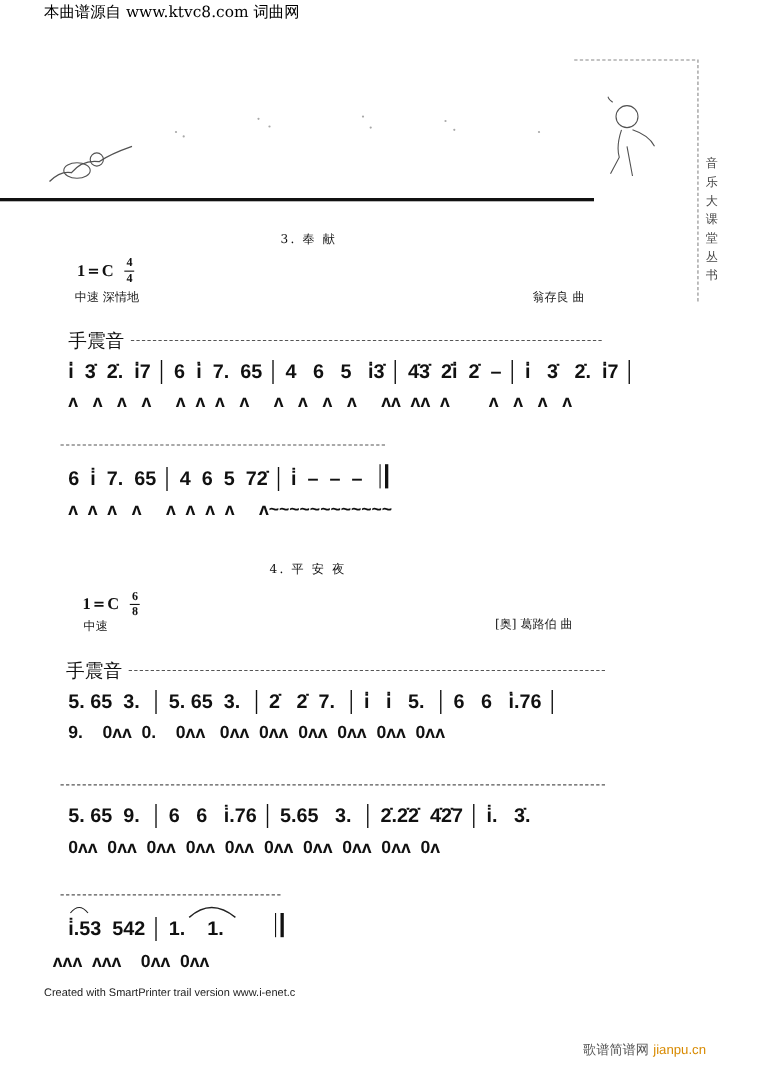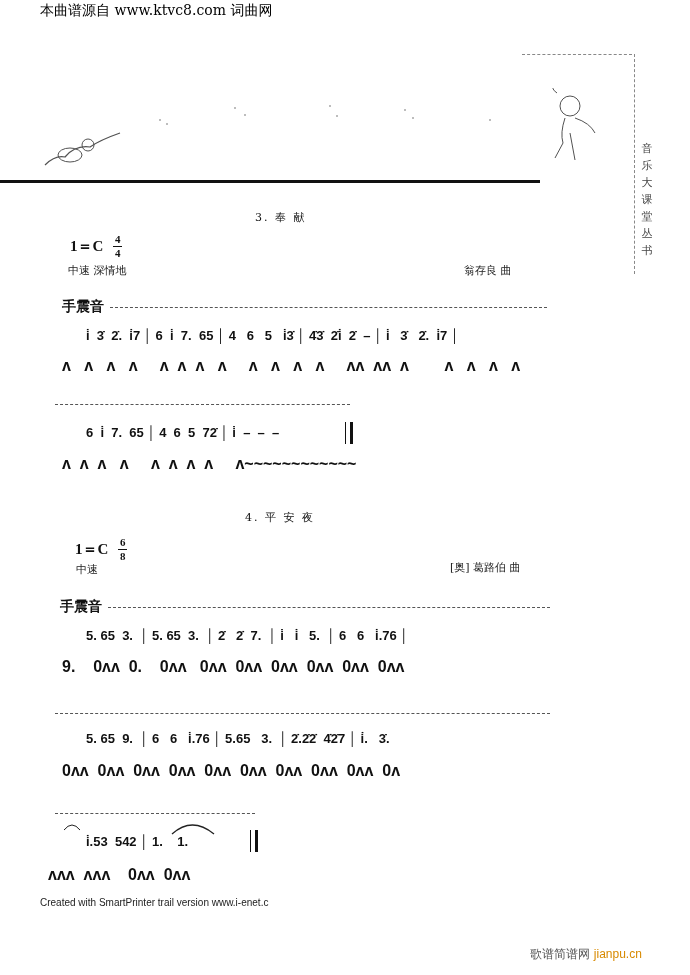--- a/index.html
+++ b/index.html
@@ -11,23 +11,23 @@
   .series-title { left: 640px; top: 140px; width: 14px; font-size: 11px; line-height: 17px; color: #444; font-family: "DejaVu Serif", serif; }
   .series-title span { display: block; text-align: center; }
   .header-rule { left: 0; top: 180px; width: 540px; height: 3px; background: #111; }
   .sketch { opacity: 0.85; }
   .song-title { font-family: "DejaVu Serif", serif; font-size: 11px; letter-spacing: 2px; }
   .key { font-family: "Liberation Serif", serif; font-size: 15px; font-weight: bold; }
   .frac { display: inline-flex; flex-direction: column; align-items: center; font-family: "Liberation Serif", serif; font-weight: bold; font-size: 11px; line-height: 11px; vertical-align: middle; margin-left: 10px; }
   .frac .bar { width: 9px; border-top: 1px solid #111; margin: 1px 0; }
   .tempo { font-family: "DejaVu Serif", serif; font-size: 11px; color: #222; }
   .composer { font-family: "DejaVu Serif", serif; font-size: 11px; color: #222; }
-  .instr-row { display: flex; align-items: center; font-size: 14px; font-weight: bold; }
+  .instr-row { display: flex; align-items: center; font-size: 17px; font-weight: normal; }
   .dash-line { flex: 1; border-top: 1px dashed #555; margin-left: 6px; }
-  .notes { font-family: "Liberation Sans", sans-serif; font-weight: bold; font-size: 13px; white-space: pre; margin-left: 24px; }
+  .notes { font-family: "Liberation Sans", sans-serif; font-weight: bold; font-size: 18px; white-space: pre; }
   .ticks { font-family: "Liberation Sans", sans-serif; font-weight: bold; font-size: 16px; white-space: pre; }
   .final { width: 4px; height: 22px; border-left: 1px solid #111; border-right: 3px solid #111; }
   .footer-left { left: 40px; top: 897px; font-size: 10px; color: #222; font-family: "Liberation Sans", sans-serif; }
   .footer-right { left: 530px; top: 946px; font-size: 12px; color: #555; font-family: "DejaVu Serif", serif; }
   .footer-right .brand { color: #d88a00; font-family: "Liberation Sans", sans-serif; }
 </style>
 </head>
 <body>
 
 <div class="abs watermark-top">本曲谱源自 www.ktvc8.com 词曲网</div>
@@ -72,21 +72,21 @@
 <div class="abs song-title" style="left:255px;top:210px">3.  奉   献</div>
 <div class="abs" style="left:70px;top:234px;display:flex;align-items:center">
   <span class="key">1＝C</span>
   <span class="frac">
     <span>4</span>
       <span class="bar"></span>
       <span>4</span>
   </span>
 </div>
 <div class="abs tempo" style="left:68px;top:263px">中速   深情地</div>
-<div class="abs composer" style="left:464px;top:263px">翁存良  曲</div>
+<div class="abs composer" style="left:484px;top:263px">翁存良  曲</div>
 <div class="abs instr-row" style="left:62px;top:298px;width:485px">
   <span>手震音</span>
     <span class="dash-line"></span>
 </div>
 <div class="abs notes" style="left:62px;top:328px">i̇  3̇  2̇.  i̇7 │ 6  i̇  7.  65 │ 4   6   5   i̇3̇ │ 4̇3̇  2̇i̇  2̇  – │ i̇   3̇   2̇.  i̇7 │</div>
 <div class="abs ticks" style="left:62px;top:357px">ʌ   ʌ   ʌ   ʌ     ʌ  ʌ  ʌ   ʌ     ʌ   ʌ   ʌ   ʌ     ʌʌ  ʌʌ  ʌ        ʌ   ʌ   ʌ   ʌ</div>
 
 <div class="abs" style="left:55px;top:404px;width:295px;border-top:1px dashed #555"></div>
 <div class="abs notes" style="left:62px;top:425px">6  i̇  7.  65 │ 4  6  5  72̇ │ i̇  –  –  –</div>
 <div class="abs final" style="left:345px;top:422px"></div>

